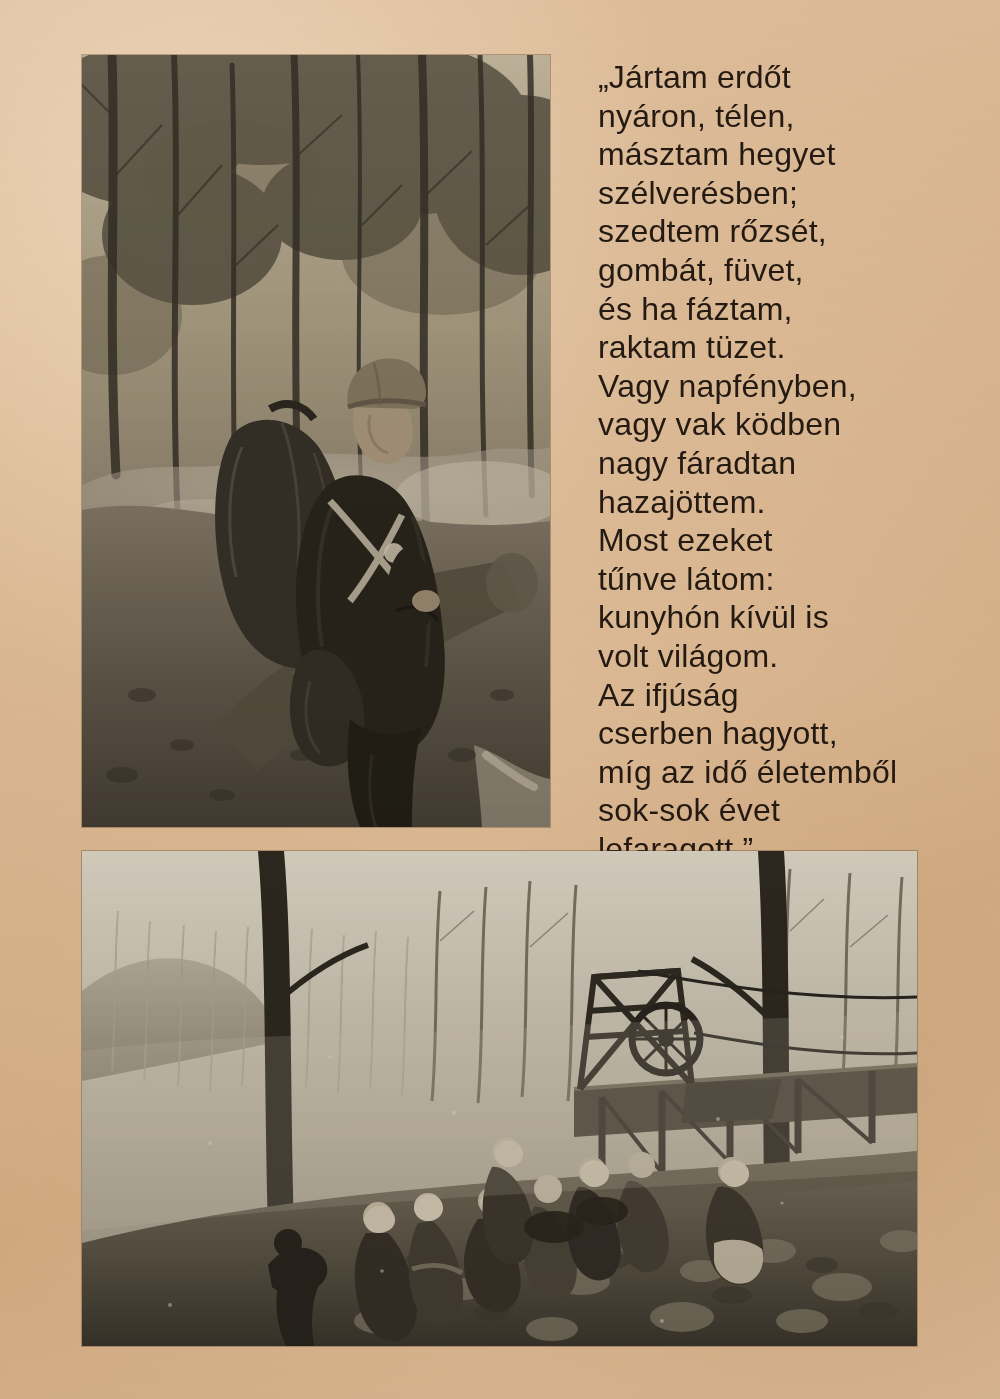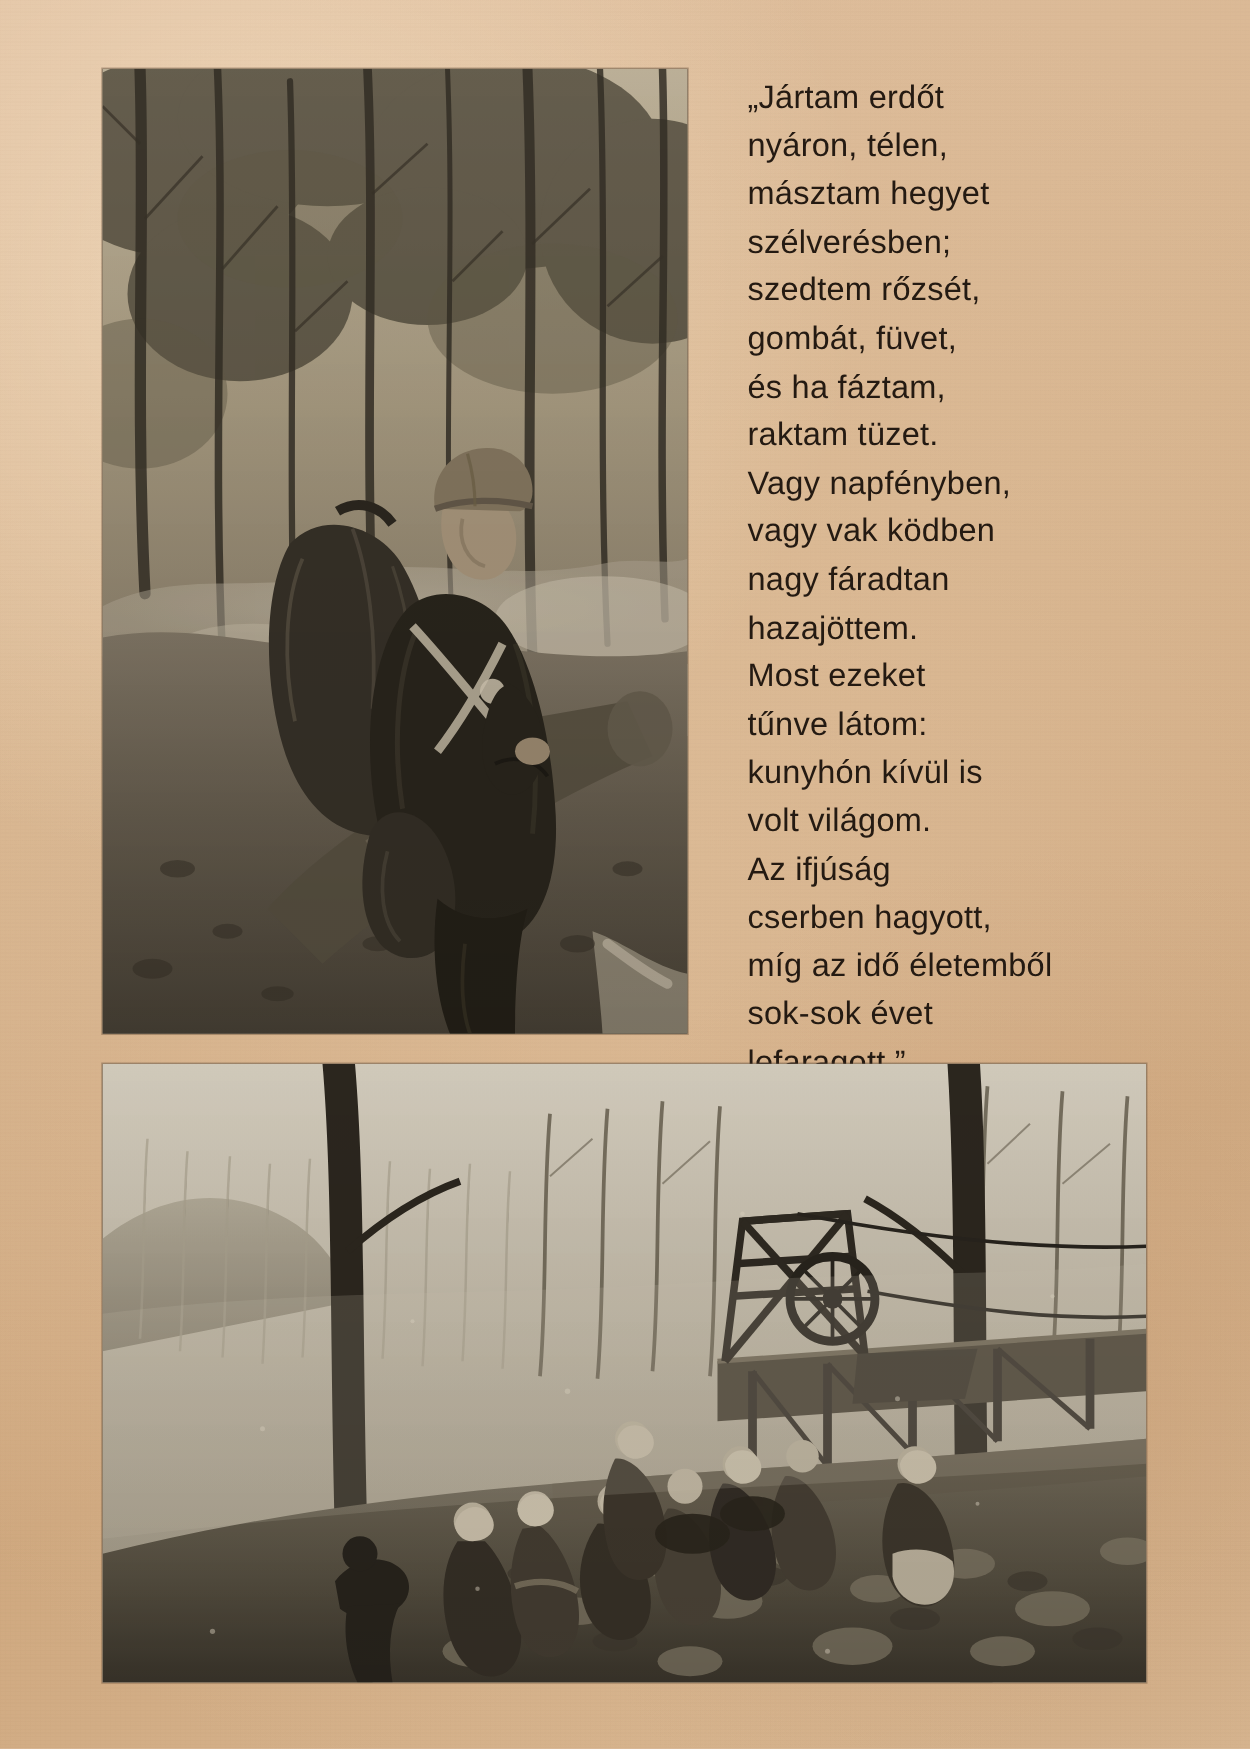--- a/index.html
+++ b/index.html
@@ -70,21 +70,21 @@
 
   
   svg.art { display: block; width: 100%; height: 100%; }
 
   
   .poem {
     position: absolute;
     left: 598px;
     top: 58px;
     width: 360px;
-    font-size: 26px;
+    font-size: 32px;
     line-height: 38.6px;
     color: #241a12;
     letter-spacing: 0.2px;
     white-space: pre-wrap;
     font-family: "Liberation Sans", sans-serif;
   }
 </style>
 </head>
 <body>
 

